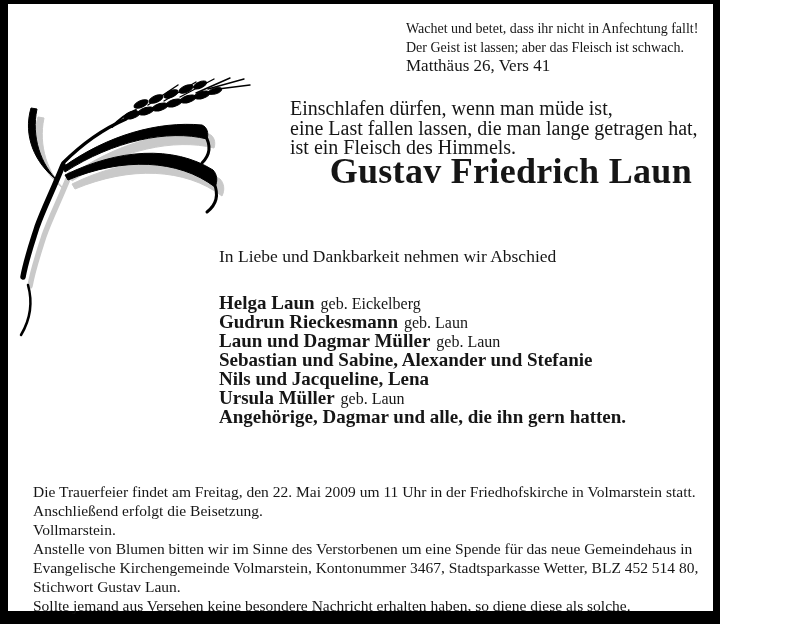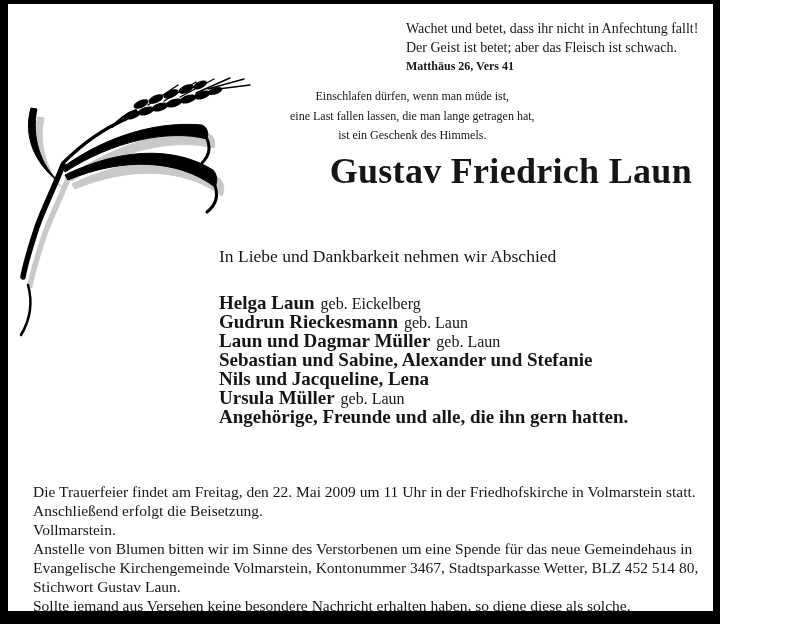--- a/index.html
+++ b/index.html
@@ -7,23 +7,23 @@
     position:relative;width:720px;height:624px;background:#ffffff;
     font-family:"Liberation Serif",serif;color:#161616;overflow:hidden;
   }
   .edge{position:absolute;background:#000;}
   .edge-top{left:0;top:0;width:800px;height:4px;}
   .edge-left{left:0;top:0;width:8px;height:624px;}
   .edge-right{right:0;top:0;width:7px;height:624px;}
   .edge-bottom{left:0;bottom:0;width:800px;height:13px;}
 
   .scripture{position:absolute;left:406px;top:19px;font-size:14px;line-height:19px;}
-  .scripture .source{font-size:12px;line-height:14px;margin-top:2px;font-weight:bold;}
+  .scripture .source{font-size:17px;line-height:14px;margin-top:2px;}
 
-  .poem{position:absolute;left:290px;top:87px;font-size:12px;line-height:19.5px;text-align:center;}
+  .poem{position:absolute;left:290px;top:99px;font-size:20px;line-height:19.5px;}
 
   .center-col{position:absolute;left:288px;top:151px;width:404px;text-align:right;}
   .title{font-size:36px;font-weight:bold;line-height:40px;letter-spacing:.3px;}
   .dates{margin-top:10px;font-size:16px;}
   .dates .death{margin-left:22px;}
 
   .farewell{position:absolute;left:219px;top:246px;font-size:17.5px;text-align:right;}
 
   .mourners{position:absolute;left:219px;top:294px;line-height:18px;}
   .mourners .mname{font-size:19px;font-weight:bold;}
@@ -91,44 +91,44 @@
         <path d="M172,22 L206,4"></path>
         <path d="M188,18 L222,3"></path>
         <path d="M200,14 L236,4"></path>
         <path d="M210,14 L242,10"></path>
       </g>
     </g>
   </svg>
 
   <div class="scripture">
     <div>Wachet und betet, dass ihr nicht in Anfechtung fallt!</div>
-    <div>Der Geist ist betet; aber das Fleisch ist schwach.</div>
+    <div>Der Geist ist lassen; aber das Fleisch ist schwach.</div>
     <div class="source">Matthäus 26, Vers 41</div>
   </div>
 
   <div class="poem">
     <div>Einschlafen dürfen, wenn man müde ist,</div>
     <div>eine Last fallen lassen, die man lange getragen hat,</div>
-    <div>ist ein Geschenk des Himmels.</div>
+    <div>ist ein Fleisch des Himmels.</div>
   </div>
 
   <div class="center-col">
     <div class="title">Gustav Friedrich Laun</div>
   </div>
 
   <div class="farewell">In Liebe und Dankbarkeit nehmen wir Abschied</div>
 
   <div class="mourners">
     <div class="row"><span class="mname">Helga Laun</span><span class="suffix">geb. Eickelberg</span></div>
     <div class="row"><span class="mname">Gudrun Rieckesmann</span><span class="suffix">geb. Laun</span></div>
     <div class="row"><span class="mname">Laun und Dagmar Müller</span><span class="suffix">geb. Laun</span></div>
     <div class="row"><span class="mname">Sebastian und Sabine, Alexander und Stefanie</span><span class="suffix"></span></div>
     <div class="row"><span class="mname">Nils und Jacqueline, Lena</span><span class="suffix"></span></div>
     <div class="row"><span class="mname">Ursula Müller</span><span class="suffix">geb. Laun</span></div>
-    <div class="row"><span class="mname">Angehörige, Freunde und alle, die ihn gern hatten.</span><span class="suffix"></span></div>
+    <div class="row"><span class="mname">Angehörige, Dagmar und alle, die ihn gern hatten.</span><span class="suffix"></span></div>
   </div>
 
 
   <div class="notice">
     <div>Die Trauerfeier findet am Freitag, den 22. Mai 2009 um 11 Uhr in der Friedhofskirche in Volmarstein statt.</div>
     <div>Anschließend erfolgt die Beisetzung.</div>
     <div>Vollmarstein.</div>
     <div>Anstelle von Blumen bitten wir im Sinne des Verstorbenen um eine Spende für das neue Gemeindehaus in</div>
     <div>Evangelische Kirchengemeinde Volmarstein, Kontonummer 3467, Stadtsparkasse Wetter, BLZ 452 514 80,</div>
     <div>Stichwort Gustav Laun.</div>

